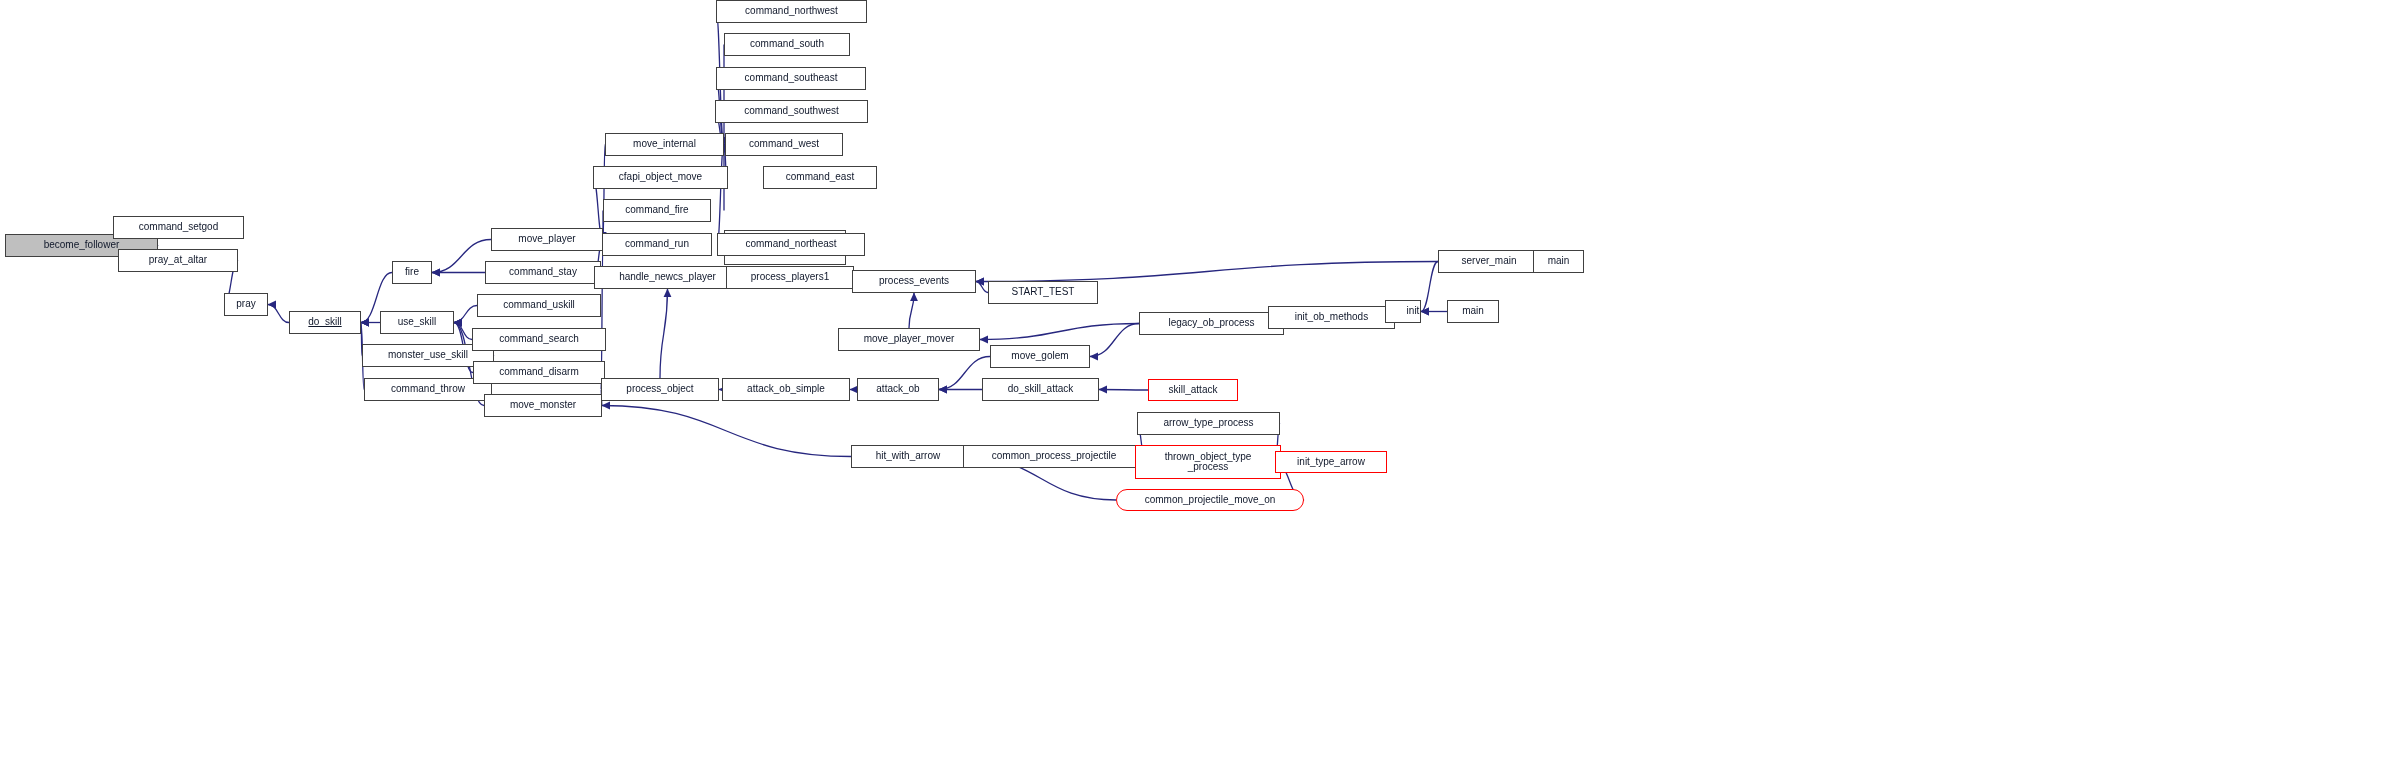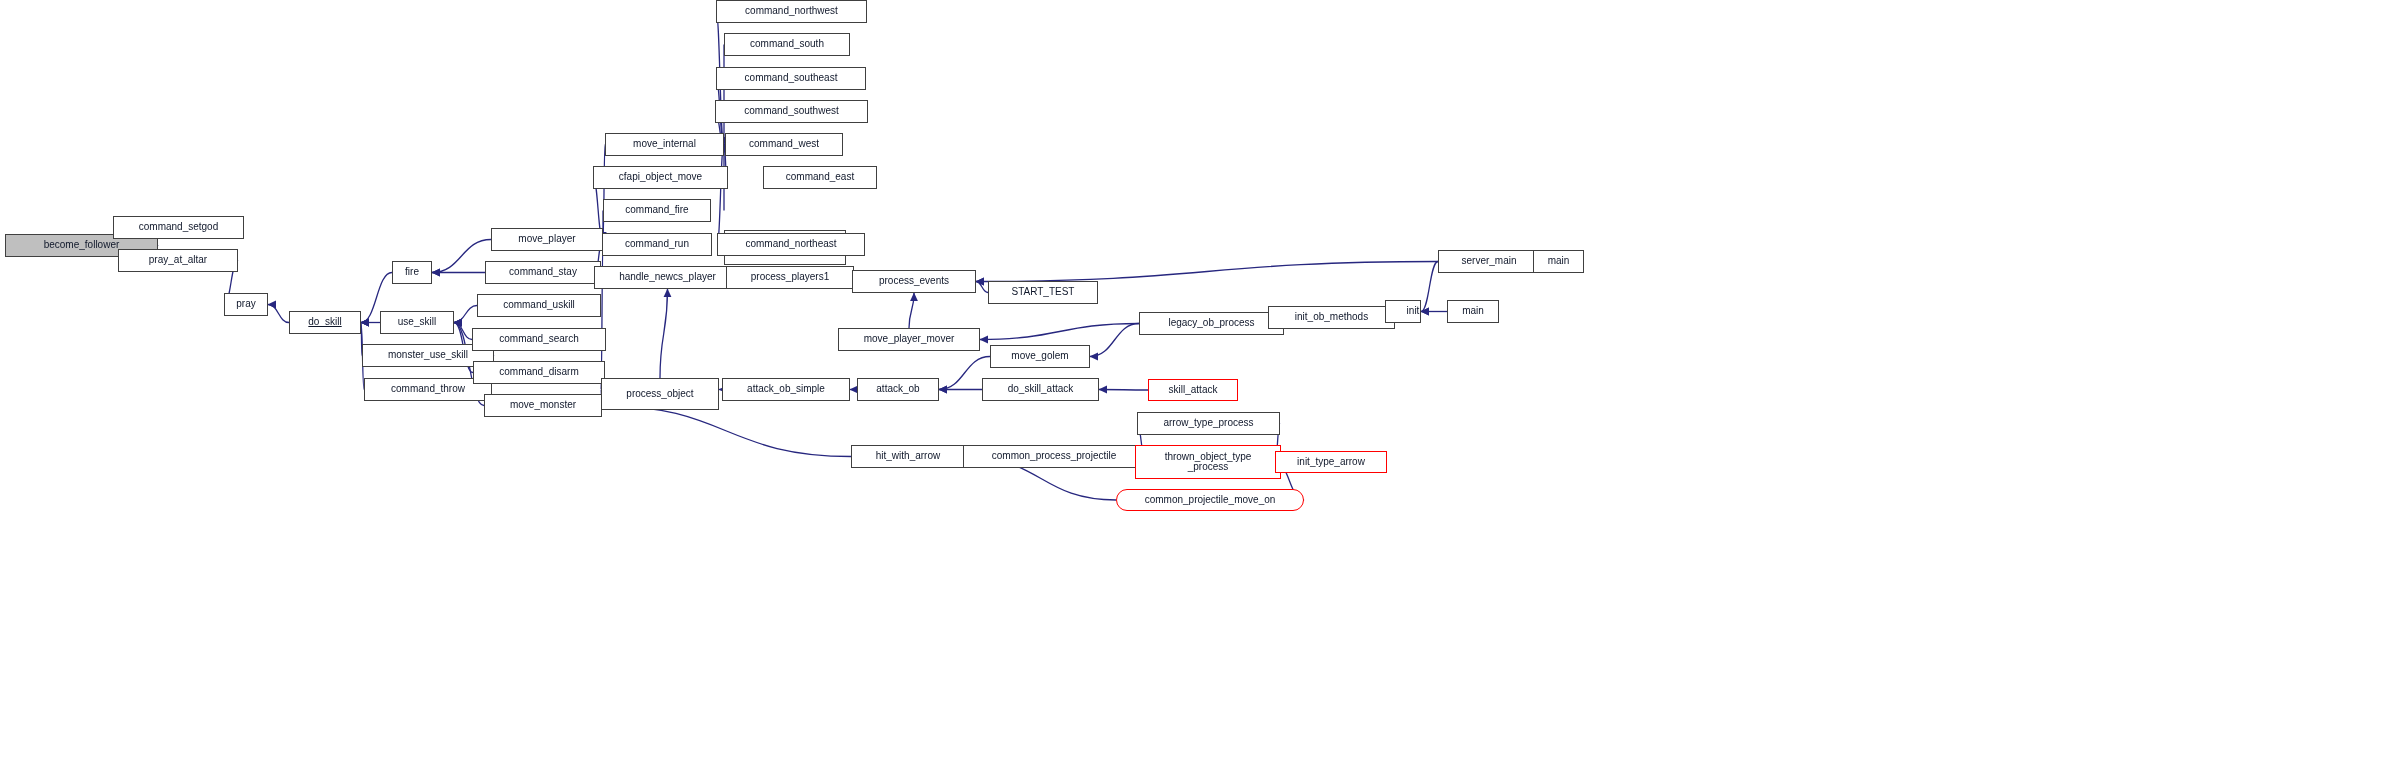--- a/index.html
+++ b/index.html
@@ -117,21 +117,21 @@
     <div class="node" style="left: 472px; top: 328px; width: 134px; height: 23px;">command_search</div>
     <div class="node" style="left: 473px; top: 361px; width: 132px; height: 23px;">command_disarm</div>
     <div class="node" style="left: 485px; top: 261px; width: 116px; height: 23px;">command_stay</div>
     <div class="node" style="left: 484px; top: 394px; width: 118px; height: 23px;">move_monster</div>
     <div class="node" style="left: 491px; top: 228px; width: 112px; height: 23px;">move_player</div>
     <div class="node" style="left: 605px; top: 133px; width: 119px; height: 23px;">move_internal</div>
     <div class="node" style="left: 593px; top: 166px; width: 135px; height: 23px;">cfapi_object_move</div>
     <div class="node" style="left: 603px; top: 199px; width: 108px; height: 23px;">command_fire</div>
     <div class="node" style="left: 602px; top: 233px; width: 110px; height: 23px;">command_run</div>
     <div class="node" style="left: 594px; top: 266px; width: 147px; height: 23px;">handle_newcs_player</div>
-    <div class="node" style="left: 601px; top: 378px; width: 118px; height: 32px;">process_object</div>
+    <div class="node" style="left: 601px; top: 378px; width: 118px; height: 23px;">process_object</div>
     <div class="node" style="left: 716px; top: 0px; width: 151px; height: 23px;">command_northwest</div>
     <div class="node" style="left: 724px; top: 33px; width: 126px; height: 23px;">command_south</div>
     <div class="node" style="left: 716px; top: 67px; width: 150px; height: 23px;">command_southeast</div>
     <div class="node" style="left: 715px; top: 100px; width: 153px; height: 23px;">command_southwest</div>
     <div class="node" style="left: 725px; top: 133px; width: 118px; height: 23px;">command_west</div>
     <div class="node" style="left: 727px; top: 166px; width: 114px; height: 23px; margin-left: 36px;">command_east</div>
     <div class="node" style="left: 724px; top: 199px; width: 122px; height: 35px; margin-top: 31px;">command_north</div>
     <div class="node" style="left: 717px; top: 233px; width: 148px; height: 23px;">command_northeast</div>
     <div class="node" style="left: 726px; top: 266px; width: 128px; height: 23px;">process_players1</div>
     <div class="node" style="left: 722px; top: 378px; width: 128px; height: 23px;">attack_ob_simple</div>

